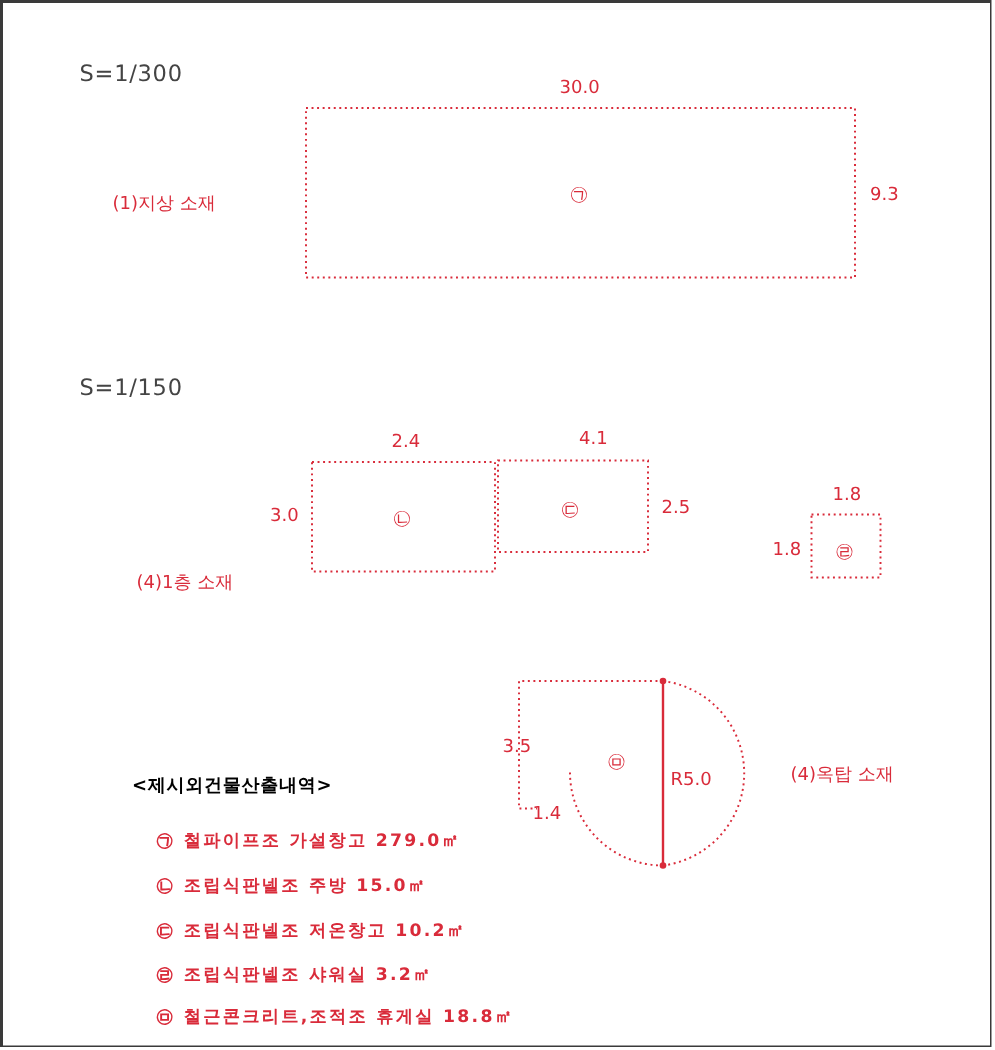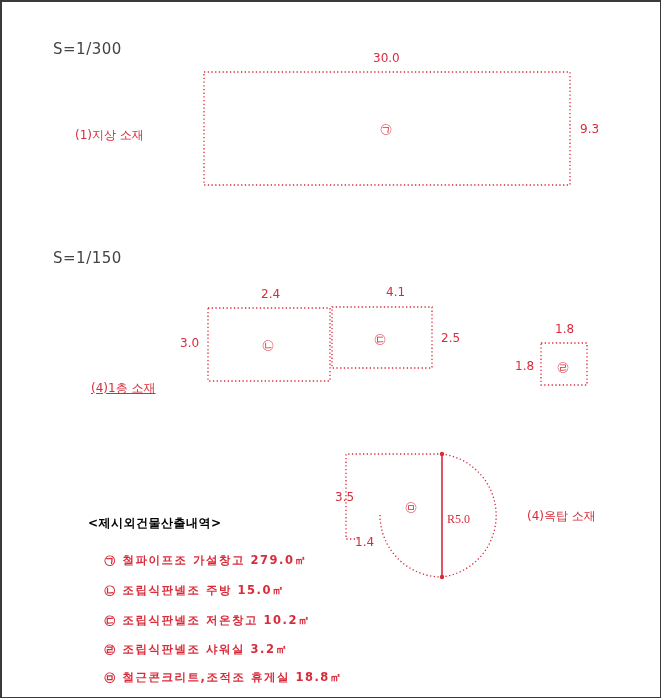--- a/index.html
+++ b/index.html
@@ -43,35 +43,35 @@
 </svg>
 
 <div class="scale" style="left:53px; top:40px;">S=1/300</div>
 <div class="scale" style="left:53px; top:249px;">S=1/150</div>
 
 <div class="lbl" style="left:75px; top:127px;">(1)지상 소재</div>
 <div class="dim" style="left:373px; top:51px;">30.0</div>
 <div class="dim" style="left:580px; top:122px;">9.3</div>
 <div class="mark" style="left:380px; top:121px;">㉠</div>
 
-<div class="lbl" style="left:91px; top:380px;text-decoration:underline;">(4)1층 소재</div>
+<div class="lbl" style="left:91px; top:380px;">(4)1층 소재</div>
 <div class="dim" style="left:261px; top:287px;">2.4</div>
 <div class="dim" style="left:180px; top:336px;">3.0</div>
 <div class="mark" style="left:262px; top:337px;">㉡</div>
 <div class="dim" style="left:373px; top:285px;margin-left:13px;">4.1</div>
 <div class="dim" style="left:441px; top:331px;">2.5</div>
 <div class="mark" style="left:374px; top:331px;">㉢</div>
 <div class="dim" style="left:555px; top:322px;">1.8</div>
 <div class="dim" style="left:515px; top:359px;">1.8</div>
 <div class="mark" style="left:557px; top:359px;">㉣</div>
 
 <div class="lbl" style="left:527px; top:508px;">(4)옥탑 소재</div>
 <div class="dim" style="left:335px; top:490px;">3.5</div>
 <div class="dim" style="left:355px; top:535px;">1.4</div>
-<div class="dim" style="left:447px; top:512px;font-family:Liberation Serif, serif;">R5.0</div>
+<div class="dim" style="left:447px; top:512px;">R5.0</div>
 <div class="mark" style="left:405px; top:499px;">㉤</div>
 
 <div class="legend-title">&lt;제시외건물산출내역&gt;</div>
 <div class="legend-item" style="top:553px;"><span>㉠</span> <span>철파이프조 가설창고 279.0㎡</span></div>
 <div class="legend-item" style="top:583px;"><span>㉡</span> <span>조립식판넬조 주방 15.0㎡</span></div>
 <div class="legend-item" style="top:613px;"><span>㉢</span> <span>조립식판넬조 저온창고 10.2㎡</span></div>
 <div class="legend-item" style="top:642px;"><span>㉣</span> <span>조립식판넬조 샤워실 3.2㎡</span></div>
 <div class="legend-item" style="top:670px;"><span>㉤</span> <span>철근콘크리트,조적조 휴게실 18.8㎡</span></div>
 
 </body></html>

